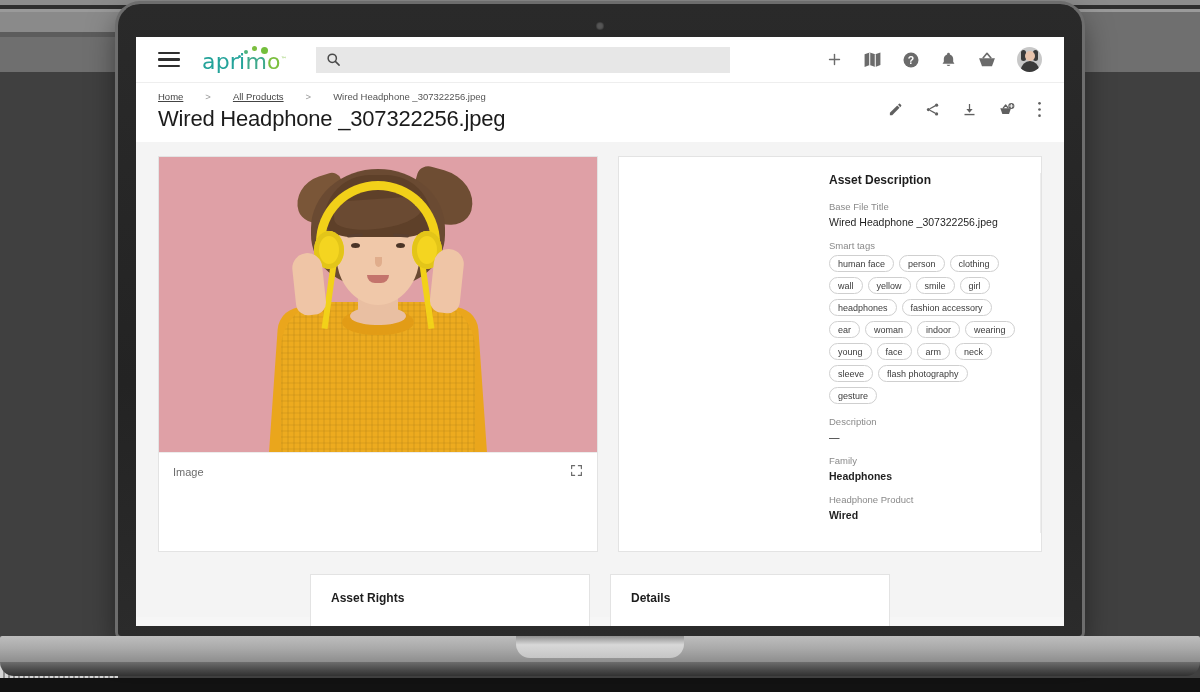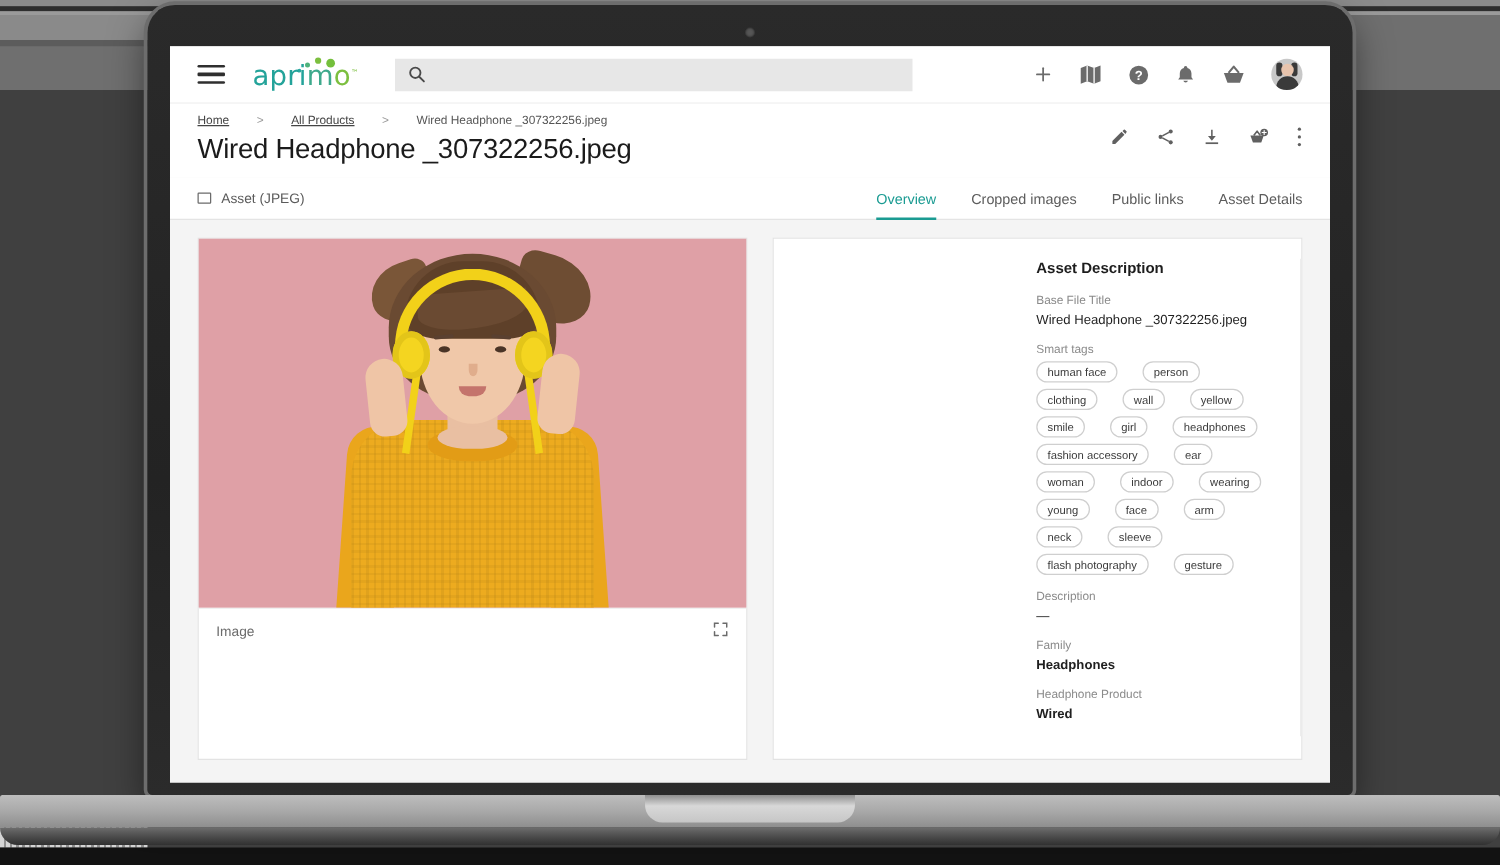--- a/index.html
+++ b/index.html
@@ -212,21 +212,21 @@
   .imgfoot .exp { margin-left: auto; cursor: pointer; }
 
   .infocard { flex: 1; display: flex; padding: 16px 0 18px 0; justify-content: flex-end; }
   .infocol { padding: 0 20px; }
   .infocol.left { width: 232px; border-right: 1px solid #ededed; }
   .infocol.right { flex: 1; }
   .sec-title { font-size: 12px; font-weight: bold; color: #1d1d1d; margin-bottom: 14px; }
   .flabel { font-size: 9.5px; color: #8a8a8a; margin-bottom: 4px; }
   .fvalue { font-size: 10.5px; color: #1f1f1f; margin-bottom: 12px; }
   .fvalue.bold { font-weight: bold; }
-  .tags { display: flex; flex-wrap: wrap; gap: 5px 20px; margin-bottom: 12px; max-width: 200px;}
+  .tags { display: flex; flex-wrap: wrap; gap: 5px 5px; margin-bottom: 12px; max-width: 200px;}
   .tag {
     border: 1px solid #cfcfcf; border-radius: 10px; padding: 2.5px 8px;
     font-size: 9px; color: #3b3b3b; background: #fff; white-space: nowrap; cursor: pointer;
   }
   .region { font-size: 10px; color: #1f1f1f; margin-bottom: 14px; }
   .region .b { font-weight: bold; }
   .region .i { font-style: italic; color: #444; }
   .objective { font-size: 10.5px; color: #1f1f1f; line-height: 1.45; max-width: 192px; }
 
   .row2 { display: flex; gap: 20px; margin-top: 22px; padding: 0 152px; }
@@ -481,32 +481,20 @@
           <div>
             <svg width="5" height="17" viewBox="0 0 6 22" fill="#606060">
               <circle cx="3" cy="3" r="1.7"></circle>
                 <circle cx="3" cy="11" r="1.7"></circle>
                 <circle cx="3" cy="19" r="1.7"></circle>
             </svg>
           </div>
         </div>
       </div>
 
-      <div class="tabsrow">
-        <div class="assettype">
-          <span class="box"></span>
-          <span>Asset (JPEG)</span>
-        </div>
-        <div class="tabs">
-          <div class="tab active">Overview</div>
-          <div class="tab">Cropped images</div>
-          <div class="tab">Public links</div>
-          <div class="tab">Asset Details</div>
-        </div>
-      </div>
 
       <div class="content">
 
         <div class="row1">
 
           <div class="card imgcard">
             <div class="photo">
               <div class="ph-bg"></div>
               <div class="ph-armL"></div>
               <div class="ph-armR"></div>

